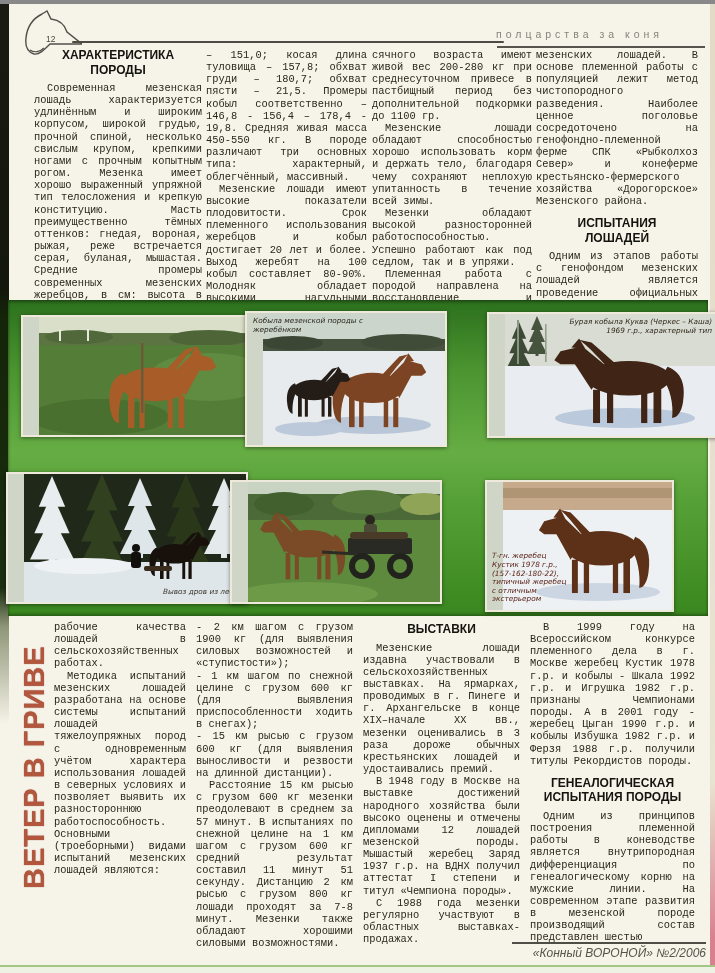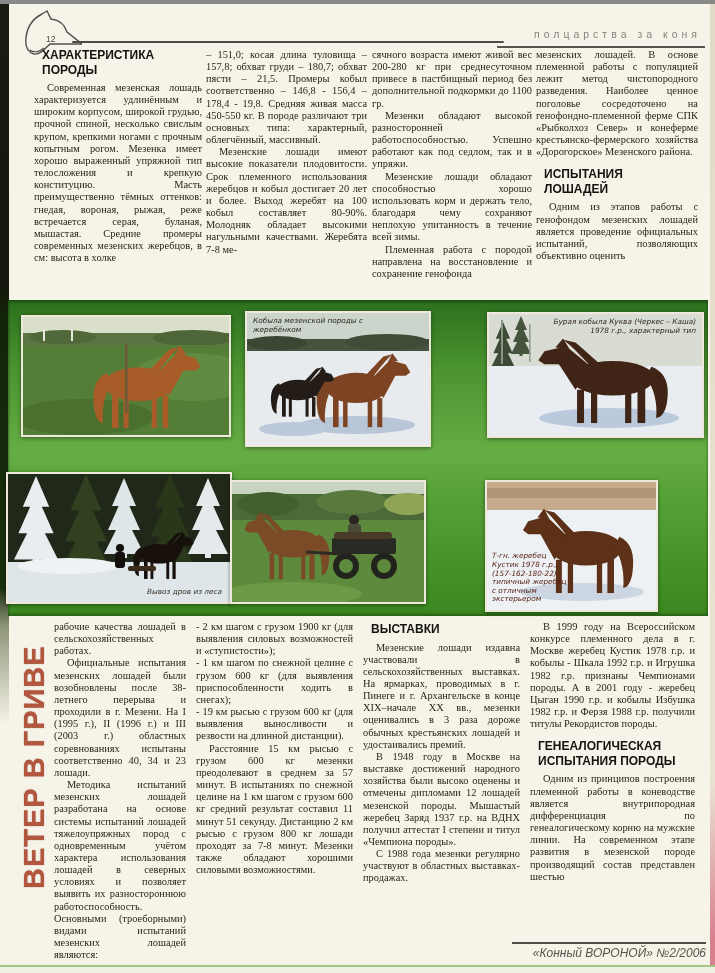--- a/index.html
+++ b/index.html
@@ -8,39 +8,39 @@
     background:#f6f3e9;overflow:hidden;
     font-family:"Liberation Serif","DejaVu Serif",serif;color:#262318;
   }
   
   .edge-left{position:absolute;left:0;top:0;width:9px;height:100%;
     background:linear-gradient(180deg,#1a1b12 0%,#14170c 29%,#142408 32%,#1b2e0f 60%,#8f9678 64%,rgba(214,208,184,0) 74%);}
   .edge-right{position:absolute;right:0;top:0;width:5px;height:100%;
     background:linear-gradient(180deg,rgba(224,216,194,.9) 0%,rgba(224,216,194,.6) 80%,#d7818f 96%,#d7818f 100%);}
   
   .hdr-rule{position:absolute;left:72px;top:37px;width:432px;height:2px;background:#4c4c45;border-radius:2px;}
-  .hdr-tagline{position:absolute;right:14px;top:24px;width:205px;text-align:right;
+  .hdr-tagline{position:absolute;right:14px;top:24px;width:205px;text-align:left;
     font-family:"Liberation Sans",sans-serif;font-size:10.5px;letter-spacing:4px;color:#85857d;}
   .hdr-tagline-rule{position:absolute;right:10px;top:42px;width:208px;height:1.5px;background:#55554e;}
   .horse-mark{position:absolute;left:20px;top:6px;width:62px;height:48px;}
   .page-num{position:absolute;left:46px;top:30px;font-family:"Liberation Sans",sans-serif;
     font-size:8.5px;color:#4a4a42;}
   
   .col{position:absolute;font-size:10.4px;line-height:12.15px;text-align:justify;color:#2b2619;}
-  .col p{margin:0;text-indent:13px;}
+  .col p{margin:0;text-indent:13px;font-family:Liberation Mono, monospace;}
   .col p.p0{text-indent:0;}
-  .h{font-family:"Liberation Sans",sans-serif;font-weight:bold;
+  .h{font-family:"Liberation Sans",sans-serif;font-weight:bold;text-align:center;
      font-size:12px;line-height:14.5px;margin:9px 8px 5px;color:#14140e;}
   .h.first{margin-top:1px;}
   
   .band{position:absolute;left:8px;top:296px;width:700px;height:316px;
     background:linear-gradient(180deg,#2c701d 0%,#4b9430 22%,#66ad44 48%,#57a238 62%,#3a871f 100%);
     box-shadow:inset 0 2px 3px rgba(0,0,0,.35), inset 0 -2px 3px rgba(0,0,0,.3);}
   .photo{position:absolute;border:2px solid #eee9da;box-shadow:0 1px 4px rgba(0,0,0,.45);
-    overflow:hidden;background:#cfd6c8;}
+    overflow:hidden;background:#cfd6c8;padding-left:16px;}
   .photo svg{display:block;width:100%;height:100%;}
   .cap{position:absolute;font-style:italic;font-family:"DejaVu Sans",sans-serif;
     font-size:7.3px;line-height:8.6px;color:#2e2a1e;}
   
   .vbanner{position:absolute;left:18px;top:616px;height:294px;width:36px;
     writing-mode:vertical-rl;transform:rotate(180deg);
     font-family:"Liberation Sans",sans-serif;font-weight:800;font-size:29px;
     letter-spacing:1px;color:#b2573e;text-shadow:0 0 1px #8d4030;
     text-align:center;}
   
@@ -93,22 +93,22 @@
   <div class="col" style="left:34px;top:43px;width:168px;">
     <div class="h first">ХАРАКТЕРИСТИКА ПОРОДЫ</div>
     <p>Современная мезенская лошадь характеризуется удлинённым и широким корпусом, широкой грудью, прочной спиной, несколько свислым крупом, крепкими ногами с прочным копытным рогом. Мезенка имеет хорошо выраженный упряжной тип телосложения и крепкую конституцию. Масть преимущественно тёмных оттенков: гнедая, вороная, рыжая, реже встречается серая, буланая, мышастая. Средние промеры современных мезенских жеребцов, в см: высота в холке</p>
   </div>
   <div class="col" style="left:206px;top:45px;width:161px;">
     <p class="p0">– 151,0; косая длина туловища – 157,8; обхват груди – 180,7; обхват пясти – 21,5. Промеры кобыл соответственно – 146,8 - 156,4 – 178,4 - 19,8. Средняя живая масса 450-550 кг. В породе различают три основных типа: характерный, облегчённый, массивный.</p>
     <p>Мезенские лошади имеют высокие показатели плодовитости. Срок племенного использования жеребцов и кобыл достигает 20 лет и более. Выход жеребят на 100 кобыл составляет 80-90%. Молодняк обладает высокими нагульными качествами. Жеребята 7-8 ме-</p>
   </div>
   <div class="col" style="left:372px;top:45px;width:160px;">
     <p class="p0">сячного возраста имеют живой вес 200-280 кг при среднесуточном привесе в пастбищный период без дополнительной подкормки до 1100 гр.</p>
+    <p>Мезенские лошади обладают способностью хорошо использовать корм и держать тело, благодаря чему сохраняют неплохую упитанность в течение всей зимы.</p>
     <p>Мезенки обладают высокой разносторонней работоспособностью. Успешно работают как под седлом, так и в упряжи.</p>
-    <p>Мезенские лошади обладают способностью хорошо использовать корм и держать тело, благодаря чему сохраняют неплохую упитанность в течение всей зимы.</p>
     <p>Племенная работа с породой направлена на восстановление и сохранение генофонда</p>
   </div>
   <div class="col" style="left:536px;top:45px;width:162px;">
     <p class="p0">мезенских лошадей. В основе племенной работы с популяцией лежит метод чистопородного разведения. Наиболее ценное поголовье сосредоточено на генофондно-племенной ферме СПК «Рыбколхоз Север» и конеферме крестьянско-фермерского хозяйства «Дорогорское» Мезенского района.</p>
     <div class="h">ИСПЫТАНИЯ ЛОШАДЕЙ</div>
     <p>Одним из этапов работы с генофондом мезенских лошадей является проведение официальных испытаний, позволяющих объективно оценить</p>
   </div>
 
   <div class="band">
 
@@ -147,21 +147,21 @@
       <svg viewBox="0 0 213 122" preserveAspectRatio="none">
         <rect width="213" height="56" fill="#d8dcd2"></rect>
         <use href="#fir" fill="#3d4a36" transform="translate(2,8) scale(1.2)"></use>
         <use href="#fir" fill="#46543e" transform="translate(22,2) scale(1.0)"></use>
         <rect x="12" y="6" width="2" height="44" fill="#8a9684"></rect>
         <rect x="40" y="10" width="1.6" height="38" fill="#93a08d"></rect>
         <rect y="52" width="213" height="70" fill="#e9edf1"></rect>
         <ellipse cx="120" cy="104" rx="70" ry="10" fill="#bac9db"></ellipse>
         <use href="#horse" fill="#402416" transform="translate(40,22) scale(1.55,1.28)"></use>
       </svg>
-      <div class="cap" style="right:6px;top:4px;width:150px;text-align:right;color:#33291d;">Бурая кобыла Куква (Черкес – Каша) 1978 г.р., характерный тип</div>
+      <div class="cap" style="right:6px;top:4px;width:150px;text-align:right;color:#33291d;">Бурая кобыла Куква (Черкес – Каша) 1969 г.р., характерный тип</div>
     </div>
 
     <div class="photo" style="left:-2px;top:172px;width:222px;height:128px;">
       <svg viewBox="0 0 222 128" preserveAspectRatio="none">
         <rect width="222" height="128" fill="#20281a"></rect>
         <use href="#fir" fill="#e8edef" transform="translate(6,2) scale(2.2)"></use>
         <use href="#fir" fill="#31401f" transform="translate(52,0) scale(2.6)"></use>
         <use href="#fir" fill="#dfe6ea" transform="translate(96,4) scale(2.0)"></use>
         <use href="#fir" fill="#2a3819" transform="translate(138,0) scale(2.4)"></use>
         <use href="#fir" fill="#e4eaec" transform="translate(180,4) scale(2.0)"></use>
@@ -207,27 +207,26 @@
         <use href="#horse" fill="#5d3118" transform="translate(28,24) scale(1.32,1.28)"></use>
       </svg>
       <div class="cap" style="left:5px;bottom:6px;width:78px;color:#5a2418;">Т-гн. жеребец Кустик 1978 г.р., (157-162-180-22), типичный жеребец с отличным экстерьером</div>
     </div>
   </div>
 
   <div class="vbanner">ВЕТЕР В ГРИВЕ</div>
 
   <div class="col" style="left:54px;top:617px;width:132px;">
     <p class="p0">рабочие качества лошадей в сельскохозяйственных работах.</p>
-    <p>Официальные испытания мезенских лошадей были возобновлены после 38-летнего перерыва и проходили в г. Мезени. На I (1995 г.), II (1996 г.) и III (2003 г.) областных соревнованиях испытаны соответственно 40, 34 и 23 лошади.</p>
     <p>Методика испытаний мезенских лошадей разработана на основе системы испытаний лошадей тяжелоупряжных пород с одновременным учётом характера использования лошадей в северных условиях и позволяет выявить их разностороннюю работоспособность. Основными (троеборными) видами испытаний мезенских лошадей являются:</p>
   </div>
   <div class="col" style="left:196px;top:617px;width:157px;">
     <p class="p0">- 2 км шагом с грузом 1900 кг (для выявления силовых возможностей и «ступистости»);</p>
     <p class="p0">- 1 км шагом по снежной целине с грузом 600 кг (для выявления приспособленности ходить в снегах);</p>
-    <p class="p0">- 19 км рысью с грузом 600 кг (для выявления выносливости и резвости на длинной дистанции).</p>
+    <p class="p0">- 15 км рысью с грузом 600 кг (для выявления выносливости и резвости на длинной дистанции).</p>
     <p>Расстояние 15 км рысью с грузом 600 кг мезенки преодолевают в среднем за 57 минут. В испытаниях по снежной целине на 1 км шагом с грузом 600 кг средний результат составил 11 минут 51 секунду. Дистанцию 2 км рысью с грузом 800 кг лошади проходят за 7-8 минут. Мезенки также обладают хорошими силовыми возможностями.</p>
   </div>
   <div class="col" style="left:363px;top:617px;width:157px;">
     <div class="h first">ВЫСТАВКИ</div>
     <p>Мезенские лошади издавна участвовали в сельскохозяйственных выставках. На ярмарках, проводимых в г. Пинеге и г. Архангельске в конце XIX–начале XX вв., мезенки оценивались в 3 раза дороже обычных крестьянских лошадей и удостаивались премий.</p>
     <p>В 1948 году в Москве на выставке достижений народного хозяйства были высоко оценены и отмечены дипломами 12 лошадей мезенской породы. Мышастый жеребец Заряд 1937 г.р. на ВДНХ получил аттестат I степени и титул «Чемпиона породы».</p>
     <p>С 1988 года мезенки регулярно участвуют в областных выставках-продажах.</p>
   </div>
   <div class="col" style="left:530px;top:617px;width:165px;">
     <p>В 1999 году на Всероссийском конкурсе племенного дела в г. Москве жеребец Кустик 1978 г.р. и кобылы - Шкала 1992 г.р. и Игрушка 1982 г.р. признаны Чемпионами породы. А в 2001 году - жеребец Цыган 1990 г.р. и кобылы Избушка 1982 г.р. и Ферзя 1988 г.р. получили титулы Рекордистов породы.</p>

